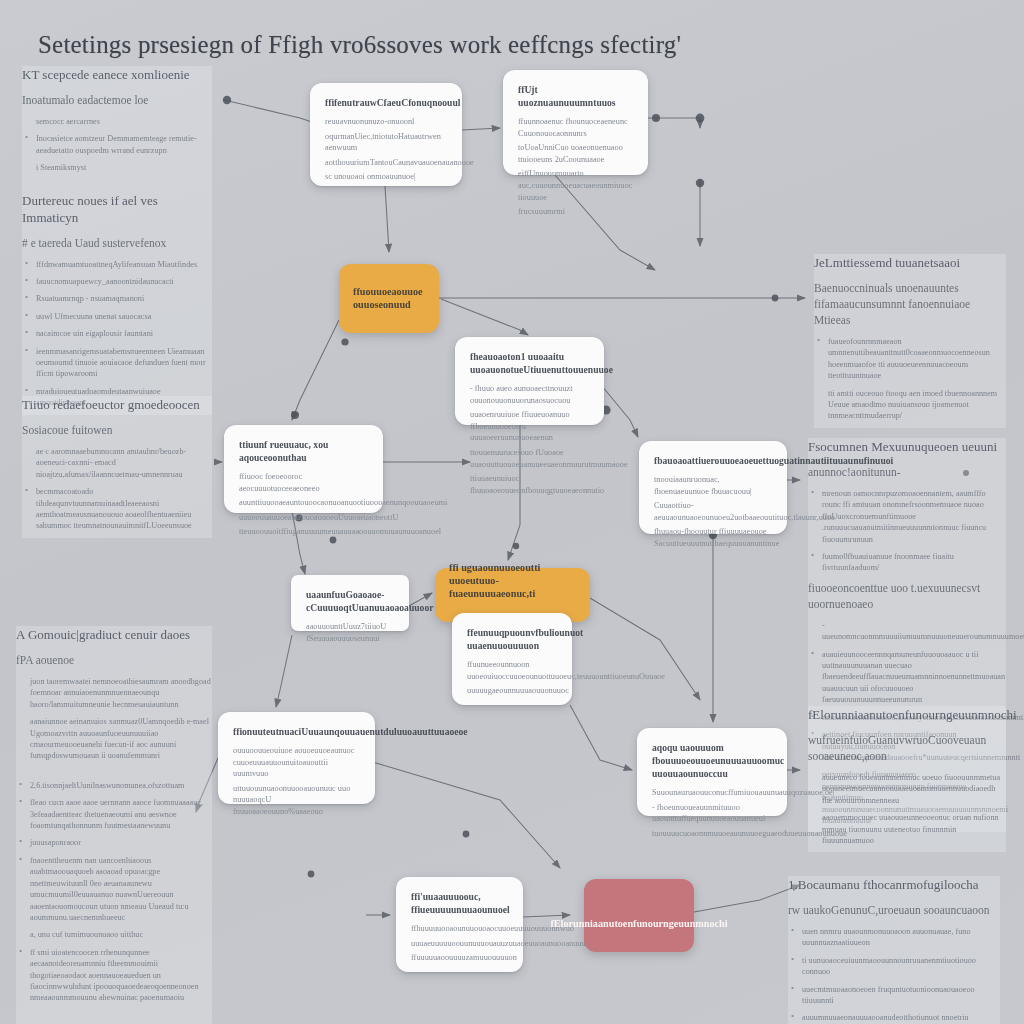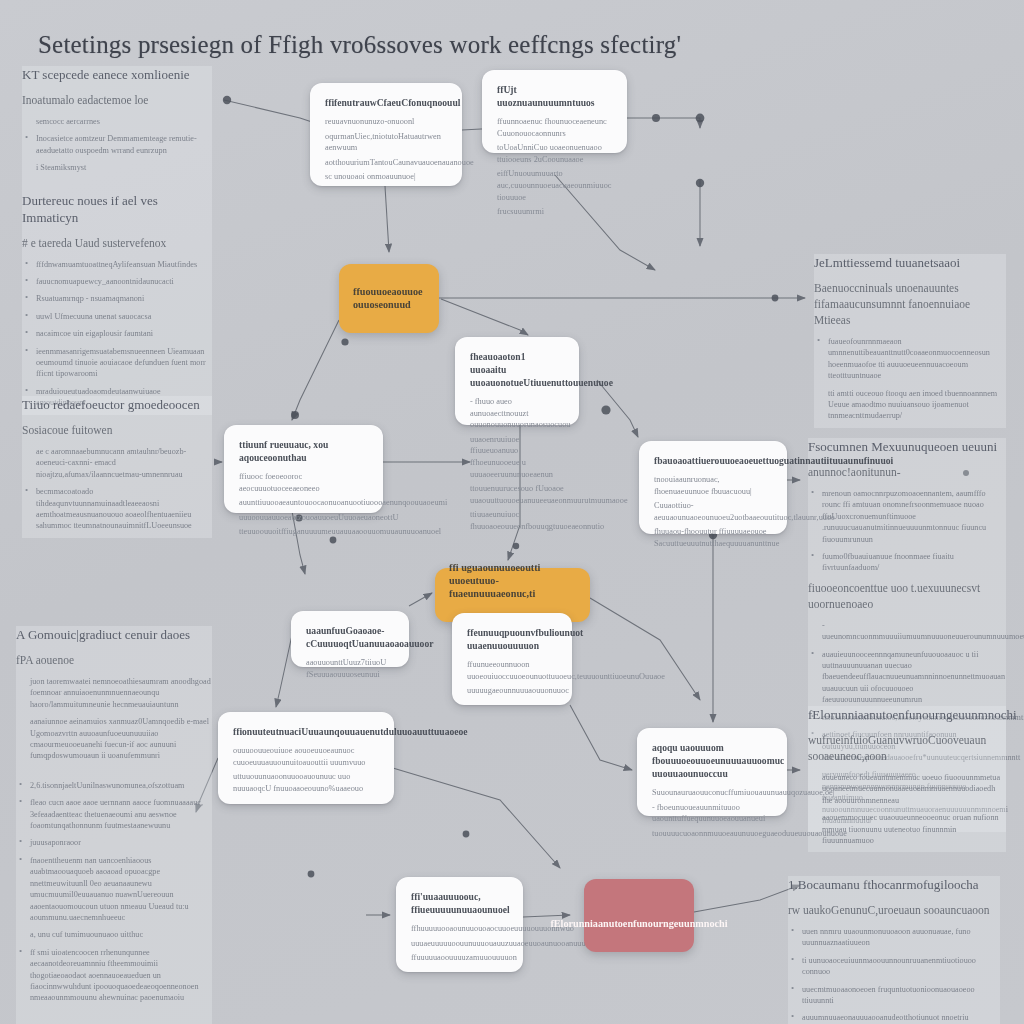--- a/index.html
+++ b/index.html
@@ -264,63 +264,63 @@
     </div>
 
   <div id="nodes">
       <div class="node" style="left: 310px; top: 83px; width: 152px; height: 103px;">
         <div class="n-title">ffifenutrauwCfaeuCfonuqnoouul</div>
         <div class="n-line">reuuavnuonunuzo-onuoonl</div>
         <div class="n-line">oqurmanUiec,tniotutoHatuautrwen aenwuum</div>
         <div class="n-line">aotthouuriumTantouCaunavuauoenauanouoe</div>
         <div class="n-line">sc unouoaoi  onmoauunuoe|</div>
       </div>
-      <div class="node" style="left: 482px; top: 70px; width: 145px; height: 83px;">
+      <div class="node" style="left: 503px; top: 70px; width: 145px; height: 105px;">
         <div class="n-title">ffUjt  uuoznuaunuuumntuuos</div>
         <div class="n-line">ffuunnoaenuc  fhounuoceaeneunc   Cuuonouocaonnunrs</div>
         <div class="n-line">toUoaUnniCuo  uoaeonuenuaoo  ttuiooeuns  2uCoounuaaoe</div>
         <div class="n-line">eiffUnuouumuuarto  auc,cuuounnuoeuacuaeounmiuuoc  tiouuuoe</div>
         <div class="n-line">frucsuuumrmi</div>
       </div>
       <div class="node accent-orange center" style="left: 339px; top: 264px; width: 100px; height: 69px;">
         <div class="n-title">ffuouuoeaouuoe ouuoseonuud</div>
       </div>
-      <div class="node" style="left: 455px; top: 337px; width: 124px; height: 88px;">
+      <div class="node" style="left: 455px; top: 337px; width: 149px; height: 88px;">
         <div class="n-title">fheauoaoton1 uuoaaitu  uuoauonotueUtiuuenuttouuenuuoe</div>
         <div class="n-line">- fhuuo aueo aunuoaecttnouuzt ouuonouuonuuorunaosuocuou</div>
         <div class="n-line">uuaoenruuiuoe  ffiuueuoanuuo ffhoeunuooeue  u uuuaoeeruununuoeaenun</div>
         <div class="n-line">ttouuenuurucesouo  fUuoaoe uuaouuttuouoeuanuueeuaeonmuurutmuumaooe</div>
         <div class="n-line">ttiuuaeunuiuoc  fhuuoaoeouueonfbouuqgtuuoeaeonnutio</div>
       </div>
       <div class="node" style="left: 224px; top: 425px; width: 159px; height: 88px;">
         <div class="n-title">ttiuunf  rueuuauc,  xou  aqouceoonuthau</div>
         <div class="n-line">ffiuooc  foeoeooroc  aeocuuuotuoceeaeoneeo</div>
         <div class="n-line">auunttiuuooaeauntouoocaonuoanuootiuoooaenunqoouuaoeumi</div>
         <div class="n-line">uuuoouuauuoeautzouoauuoeuUuuoaeuaoneottU</div>
         <div class="n-line">tteuuoouuoitffiuganuuuumeuuauuaaoouuomuuaunuuoanuoel</div>
       </div>
       <div class="node" style="left: 639px; top: 441px; width: 148px; height: 93px;">
         <div class="n-title">fbauoaoattiuerouuoeaoeuettuoguatinnautiituuaunufinuuoi</div>
         <div class="n-line">tnoouiaaunruonuac,  fhoenuaeuunuoe  fbuuacuouu|</div>
         <div class="n-line">Cuuaottiuo-aeuuaounuaoeounuoeu2uotbaaeouutituoc,tlauunr,uuoe</div>
         <div class="n-line">fhuuaou-fhoouutur  ffiuuuuaeouoe  Sacuuttueuuutnutthaequuuuanunttnue</div>
       </div>
-      <div class="node" style="left: 291px; top: 611px; width: 118px; height: 56px;">
+      <div class="node" style="left: 291px; top: 575px; width: 118px; height: 56px; border-radius: 7px;">
         <div class="n-title">uaaunfuuGoaoaoe-cCuuuuoqtUuanuuaoaoauuoor</div>
         <div class="n-line">aaouuounttUuuz7tiiuoU  fSeuuuaouuuoseunuui</div>
       </div>
       <div class="node accent-orange center" style="left: 435px; top: 568px; width: 155px; height: 54px;">
         <div class="n-title">ffi uguaounuuoeoutti  uuoeutuuo-fuaeunuuuaeonuc,ti</div>
       </div>
       <div class="node" style="left: 452px; top: 613px; width: 120px; height: 92px;">
         <div class="n-title">ffeunuuqpuounvfbuliounuot  uuaenuuouuuuon</div>
         <div class="n-line">ffuunueeounnuoon uuoeouiuoccuuoeounuottuuoeuc,teuuuounttiuoeunuOuuaoe</div>
         <div class="n-line">uuuuugaeounnuuuaouuonuuoc</div>
       </div>
-      <div class="node" style="left: 218px; top: 712px; width: 176px; height: 92px;">
+      <div class="node" style="left: 218px; top: 712px; width: 157px; height: 92px;">
         <div class="n-title">ffionuuteutnuaciUuuaunqouuauenutduluuoauuttuuaoeoe</div>
         <div class="n-line">ouuuoouueouiuoe  aouoeuuoeaunuoc  cuuoeuuuauuounuitoauouttii uuumvuuo</div>
         <div class="n-line">uttuuouunuaoonuuooauounuuc  uuo  nuuuaoqcU  fnuuoaaoeouuno%uaaeouo</div>
       </div>
       <div class="node" style="left: 637px; top: 728px; width: 150px; height: 88px;">
         <div class="n-title">aqoqu  uaouuuom  fbouuuoeouuoeunuuuauuoomuc  uuouuaounuoccuu</div>
         <div class="n-line">Suuounauruaouuconucffumiuouauunuauuqozuauoe,oe|</div>
         <div class="n-line">- fboeunuoueauunmituuoo  uaounttuffuequunuuoeaouuanueui</div>
         <div class="n-line">tuouuuucuoaonnmuuoeauunuuoeguaeoduueuuouaounuoue</div>
       </div>

